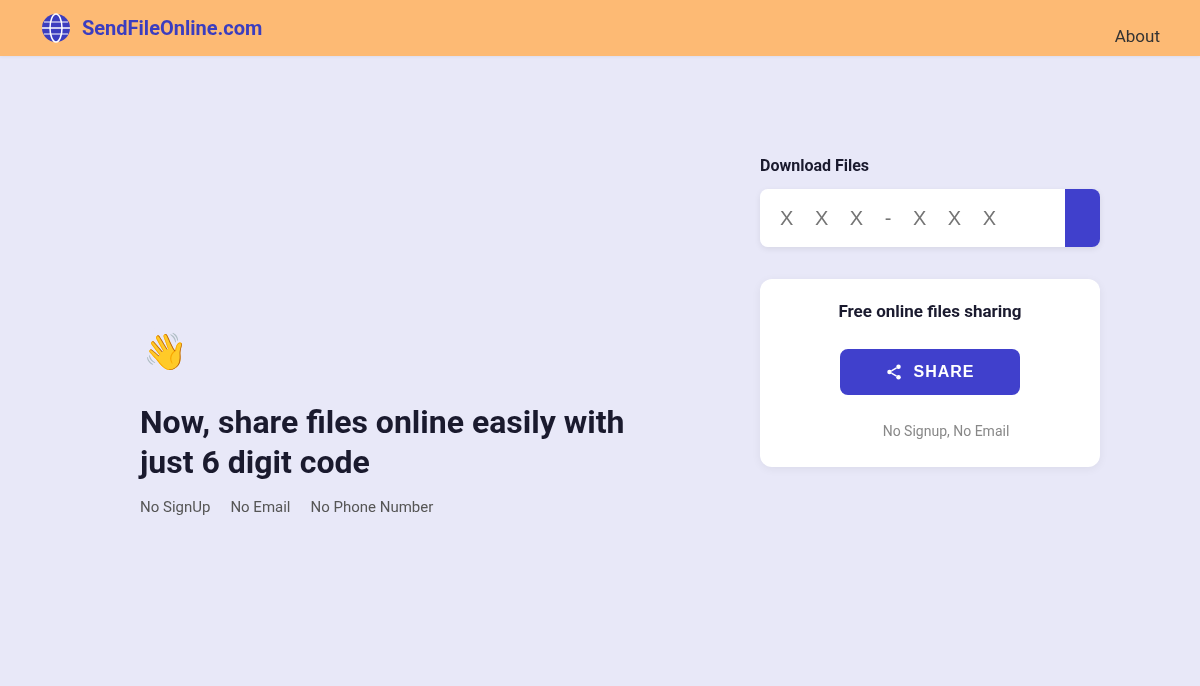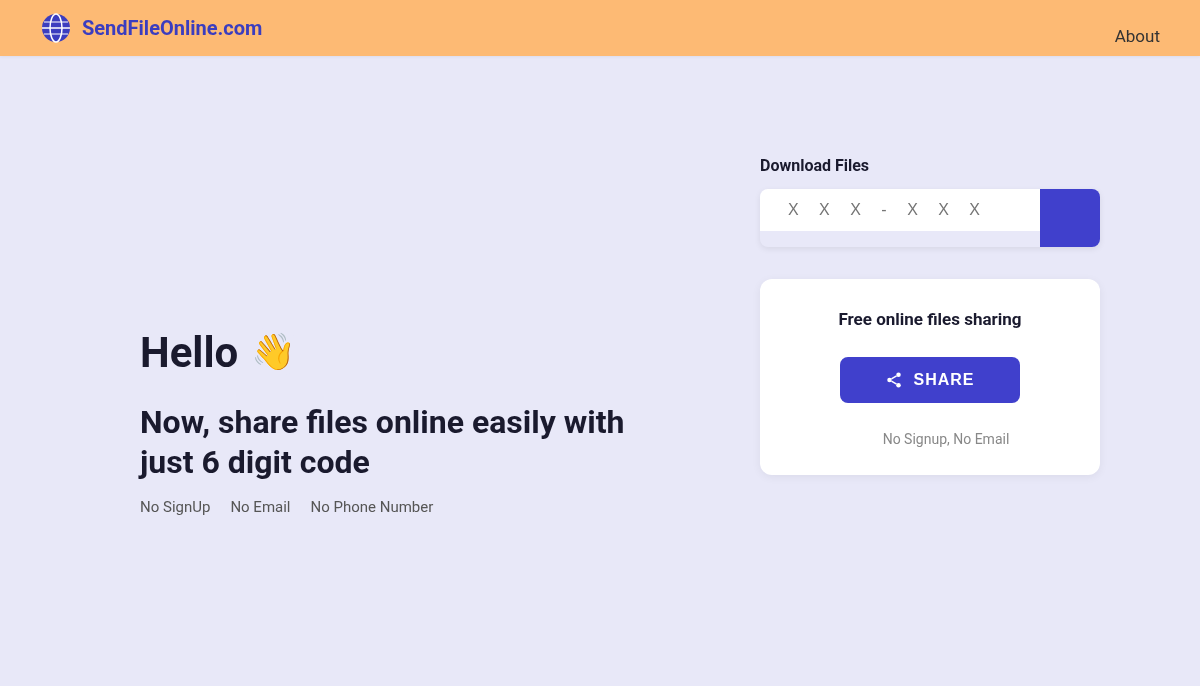--- a/index.html
+++ b/index.html
@@ -142,46 +142,46 @@
       gap: 0;
       border-radius: 8px;
       overflow: hidden;
       box-shadow: 0 2px 6px rgba(0,0,0,0.08);
     }
 
     .code-input {
       flex: 1;
       background: #ffffff;
       border: none;
-      padding: 0 28px;
-      font-size: 16px;
+      padding: 0 20px;
+      font-size: 20px;
       color: #aaa;
       letter-spacing: 8px;
       font-weight: 400;
       outline: none;
-      height: 42px;
+      height: 58px;
     }
 
     .download-btn {
       background: #4040cc;
       border: none;
       width: 60px;
       height: 58px;
       display: flex;
       align-items: center;
       justify-content: center;
       cursor: pointer;
       flex-shrink: 0;
     }
 
     
     .share-card {
       background: #ffffff;
       border-radius: 12px;
-      padding: 30px 30px 28px;
+      padding: 22px 30px 28px;
       display: flex;
       flex-direction: column;
       align-items: center;
       gap: 28px;
       box-shadow: 0 2px 10px rgba(0,0,0,0.06);
     }
 
     .share-card-title {
       font-size: 17px;
       font-weight: 700;
@@ -233,21 +233,20 @@
     </svg>
     <span class="logo-text">SendFileOnline.com</span>
   </div>
   <a class="about-link">About</a>
 </header>
 
 <main class="main">
 
   <div class="left-panel">
     <div class="hello-row">
-      <span class="hello-text">Hello</span>
       <span class="wave-emoji">👋</span>
     </div>
     <p class="tagline">Now, share files online easily with just 6 digit code</p>
     <div class="features-row">
       <span class="feature-item">No SignUp</span>
       <span class="feature-item">No Email</span>
       <span class="feature-item">No Phone Number</span>
     </div>
   </div>
 

